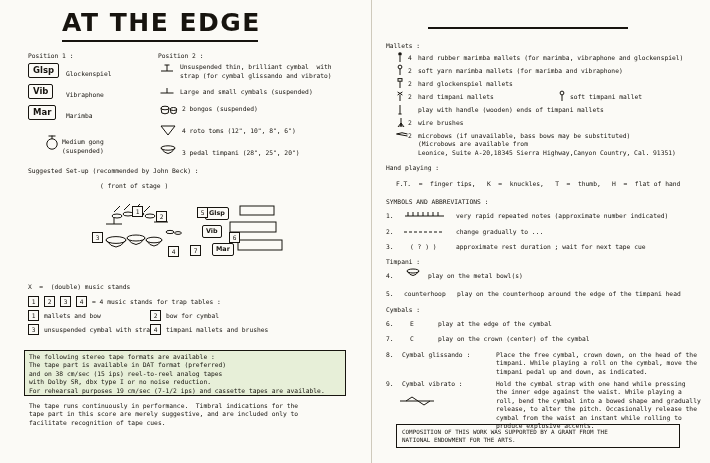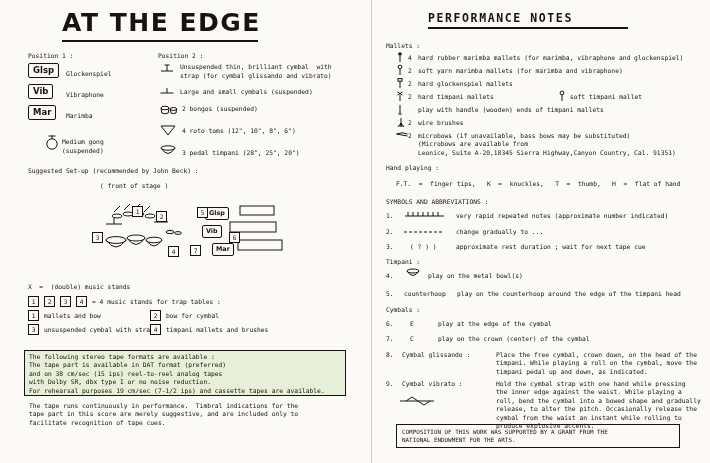--- a/index.html
+++ b/index.html
@@ -226,23 +226,20 @@
 with Dolby SR, dbx type I or no noise reduction.
 For rehearsal purposes 19 cm/sec (7-1/2 ips) and cassette tapes are available.</div>
 
     <div class="t" style="left:29px;top:402px;line-height:8.4px;">The tape runs continuously in performance.  Timbral indications for the
 tape part in this score are merely suggestive, and are included only to
 facilitate recognition of tape cues.</div>
   </div>
 
   <div class="col-right">
 
-    <div class="rtitle-wrap">
-      <div class="rtitle">PERFORMANCE  NOTES</div>
-    </div>
     <div class="rtitle-rule"></div>
 
     <div class="t" style="left:14px;top:42px;">Mallets :</div>
 
     <div style="position:absolute;left:24px;top:52px;">
       <svg width="8" height="11" viewBox="0 0 8 11">
           <circle cx="4" cy="2" r="1.8" class="fillk"></circle>
           <path d="M4 4 L4 10" class="stroke"></path>
         </svg>
     </div>

